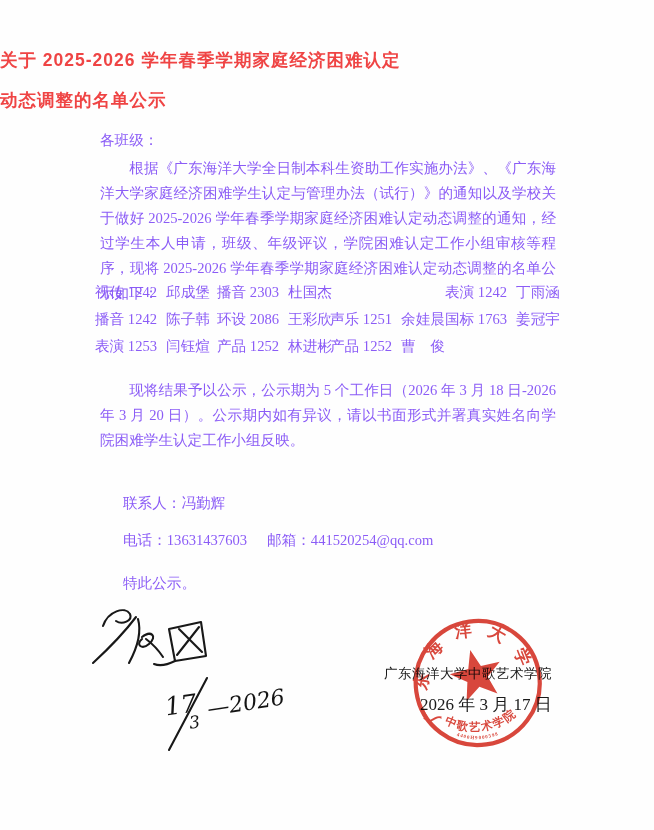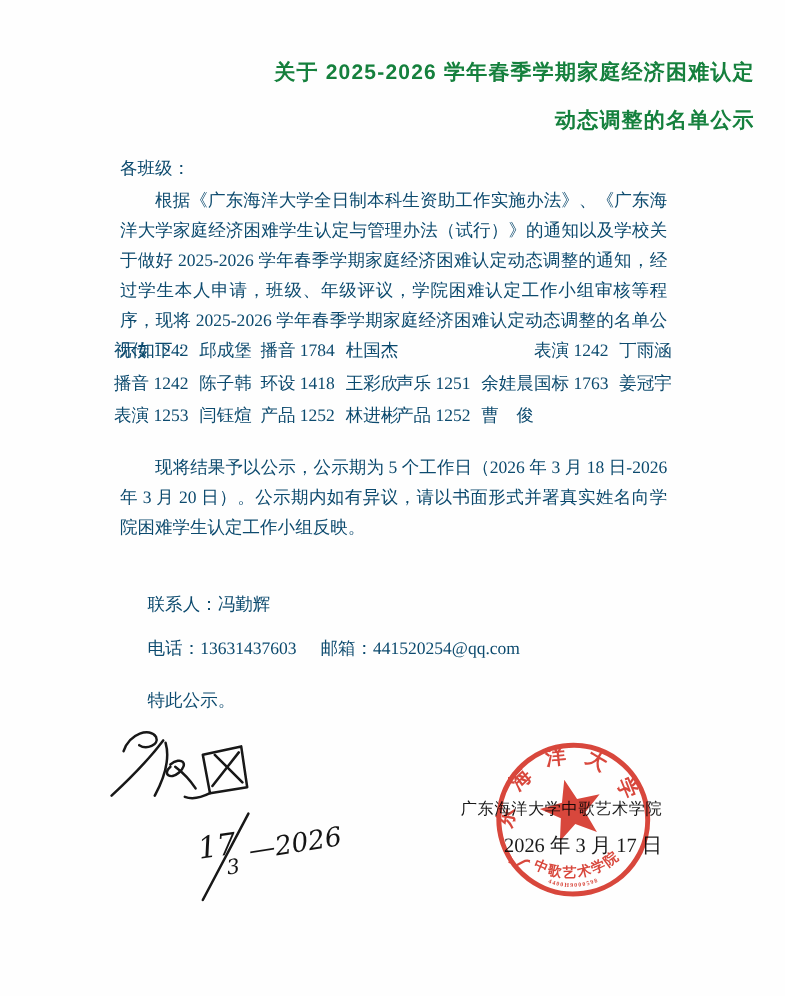--- a/index.html
+++ b/index.html
@@ -7,27 +7,27 @@
     width:654px;height:830px;
     background:#ffffff;
     font-family:"Liberation Serif","DejaVu Serif",serif;
     color:#1c1c1c;
     overflow:hidden;
   }
   .page{position:relative;width:654px;height:830px;background:#fefefe;}
 
   .title{
     position:absolute;left:0;top:40px;width:629px;
-    text-align:right;
+    text-align:left;
     font-family:"Liberation Sans","DejaVu Sans",sans-serif;
     font-weight:700;font-size:17.5px;line-height:40px;
-    letter-spacing:1px;color:#15803d;
+    letter-spacing:1px;color:#ef4444;
   }
 
-  .bodytext{font-size:14.6px;color:#0c4a6e;}
+  .bodytext{font-size:14.6px;color:#8b5cf6;}
   .salutation{position:absolute;left:100px;top:131px;}
   .para1{
     position:absolute;left:100px;top:156px;width:456px;
     line-height:25px;text-indent:2em;text-align:justify;
   }
   .names{position:absolute;left:95px;top:283px;width:470px;}
   .names .row{position:relative;height:27px;}
   .names .entry{position:absolute;top:0;white-space:nowrap;}
   .names .c0{left:0;} .names .c1{left:122px;} .names .c2{left:235px;} .names .c3{left:350px;text-align:center;}
   .names .nm{margin-left:9px;}
@@ -80,26 +80,26 @@
     <div>动态调整的名单公示</div>
   </div>
 
   <div class="bodytext salutation">各班级：</div>
 
   <div class="bodytext para1">根据《广东海洋大学全日制本科生资助工作实施办法》、《广东海洋大学家庭经济困难学生认定与管理办法（试行）》的通知以及学校关于做好 2025-2026 学年春季学期家庭经济困难认定动态调整的通知，经过学生本人申请，班级、年级评议，学院困难认定工作小组审核等程序，现将 2025-2026 学年春季学期家庭经济困难认定动态调整的名单公示如下：</div>
 
   <div class="bodytext names">
     <div class="row">
       <span class="entry c0"><span>视传 1242</span><span class="nm">邱成堡</span></span>
-      <span class="entry c1"><span>播音 1784</span><span class="nm">杜国杰</span></span>
+      <span class="entry c1"><span>播音 2303</span><span class="nm">杜国杰</span></span>
       <span class="entry c3"><span>表演 1242</span><span class="nm">丁雨涵</span></span>
     </div>
     <div class="row">
       <span class="entry c0"><span>播音 1242</span><span class="nm">陈子韩</span></span>
-      <span class="entry c1"><span>环设 1418</span><span class="nm">王彩欣</span></span>
+      <span class="entry c1"><span>环设 2086</span><span class="nm">王彩欣</span></span>
       <span class="entry c2"><span>声乐 1251</span><span class="nm">余娃晨</span></span>
       <span class="entry c3"><span>国标 1763</span><span class="nm">姜冠宇</span></span>
     </div>
     <div class="row">
       <span class="entry c0"><span>表演 1253</span><span class="nm">闫钰煊</span></span>
       <span class="entry c1"><span>产品 1252</span><span class="nm">林进彬</span></span>
       <span class="entry c2"><span>产品 1252</span><span class="nm">曹　俊</span></span>
     </div>
   </div>
 

